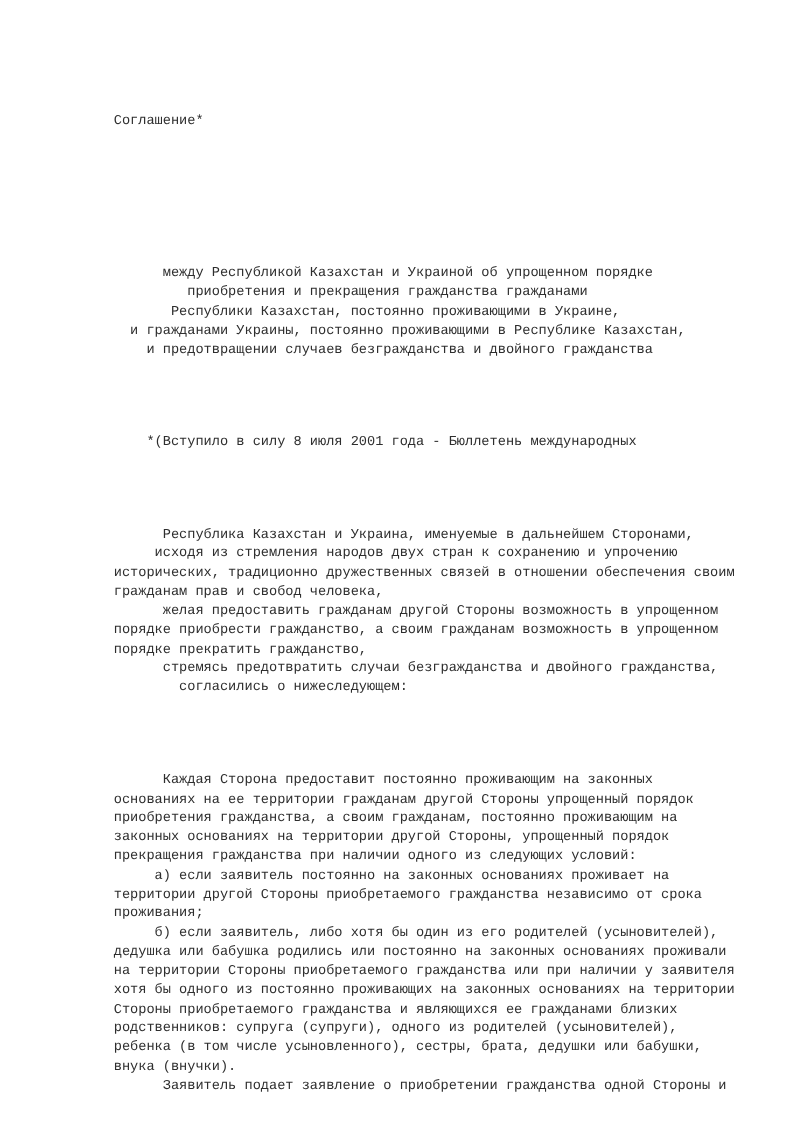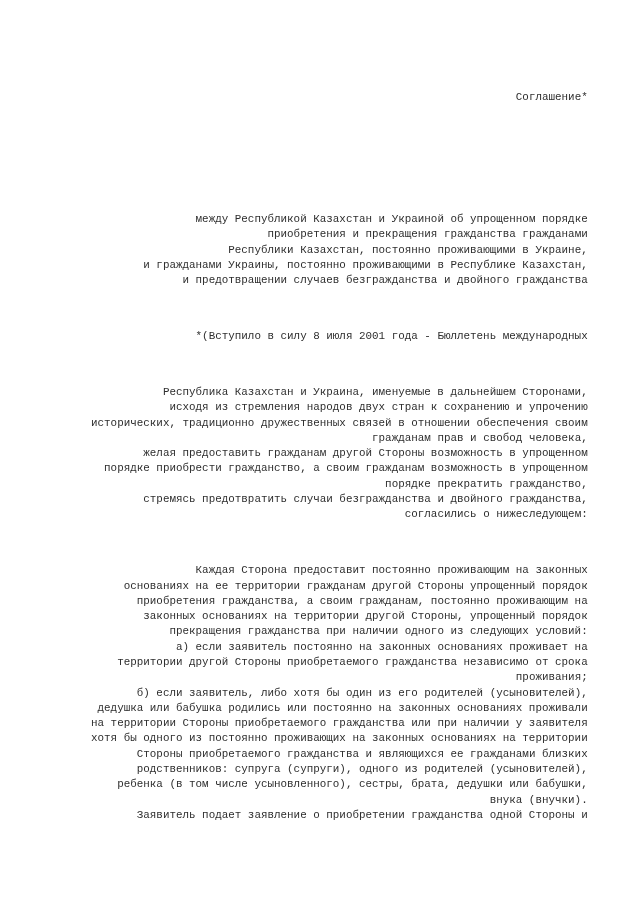--- a/index.html
+++ b/index.html
@@ -6,40 +6,39 @@
     margin: 0;
     padding: 0;
     background: #ffffff;
   }
   .page {
     position: relative;
     width: 592px;
     height: 905px;
     background: #ffffff;
     overflow: hidden;
-    text-align: right;
   }
   .doc {
     position: absolute;
     left: 91px;
     top: 59px;
     font-family: "Liberation Mono", "DejaVu Sans Mono", monospace;
     font-size: 10.9px;
     line-height: 15.3px;
     color: #2e2e2e;
     white-space: pre;
     letter-spacing: 0;
   }
   .line {
     height: 15.3px;
     white-space: pre;
   }
   .section { margin: 0; }
   .gap-large { margin-top: 76.5px; } 
-  .gap-one  { margin-top: 10px; } 
+  .gap-one  { margin-top: 28px; } 
 </style>
 </head>
 <body>
 
 <div class="page" style="background: rgb(255, 255, 255);">
   <div class="doc" style="color: rgb(46, 46, 46);">
     <div class="line">Соглашение*</div>
     <div class="section gap-large"><div class="line">      между Республикой Казахстан и Украиной об упрощенном порядке</div><div class="line">         приобретения и прекращения гражданства гражданами</div><div class="line">       Республики Казахстан, постоянно проживающими в Украине,</div><div class="line">  и гражданами Украины, постоянно проживающими в Республике Казахстан,</div><div class="line">    и предотвращении случаев безгражданства и двойного гражданства</div></div>
     <div class="section gap-one"><div class="line">    *(Вступило в силу 8 июля 2001 года - Бюллетень международных</div></div>
     <div class="section gap-one"><div class="line">      Республика Казахстан и Украина, именуемые в дальнейшем Сторонами,</div><div class="line">     исходя из стремления народов двух стран к сохранению и упрочению</div><div class="line">исторических, традиционно дружественных связей в отношении обеспечения своим</div><div class="line">гражданам прав и свобод человека,</div><div class="line">      желая предоставить гражданам другой Стороны возможность в упрощенном</div><div class="line">порядке приобрести гражданство, а своим гражданам возможность в упрощенном</div><div class="line">порядке прекратить гражданство,</div><div class="line">      стремясь предотвратить случаи безгражданства и двойного гражданства,</div><div class="line">        согласились о нижеследующем:</div></div>

